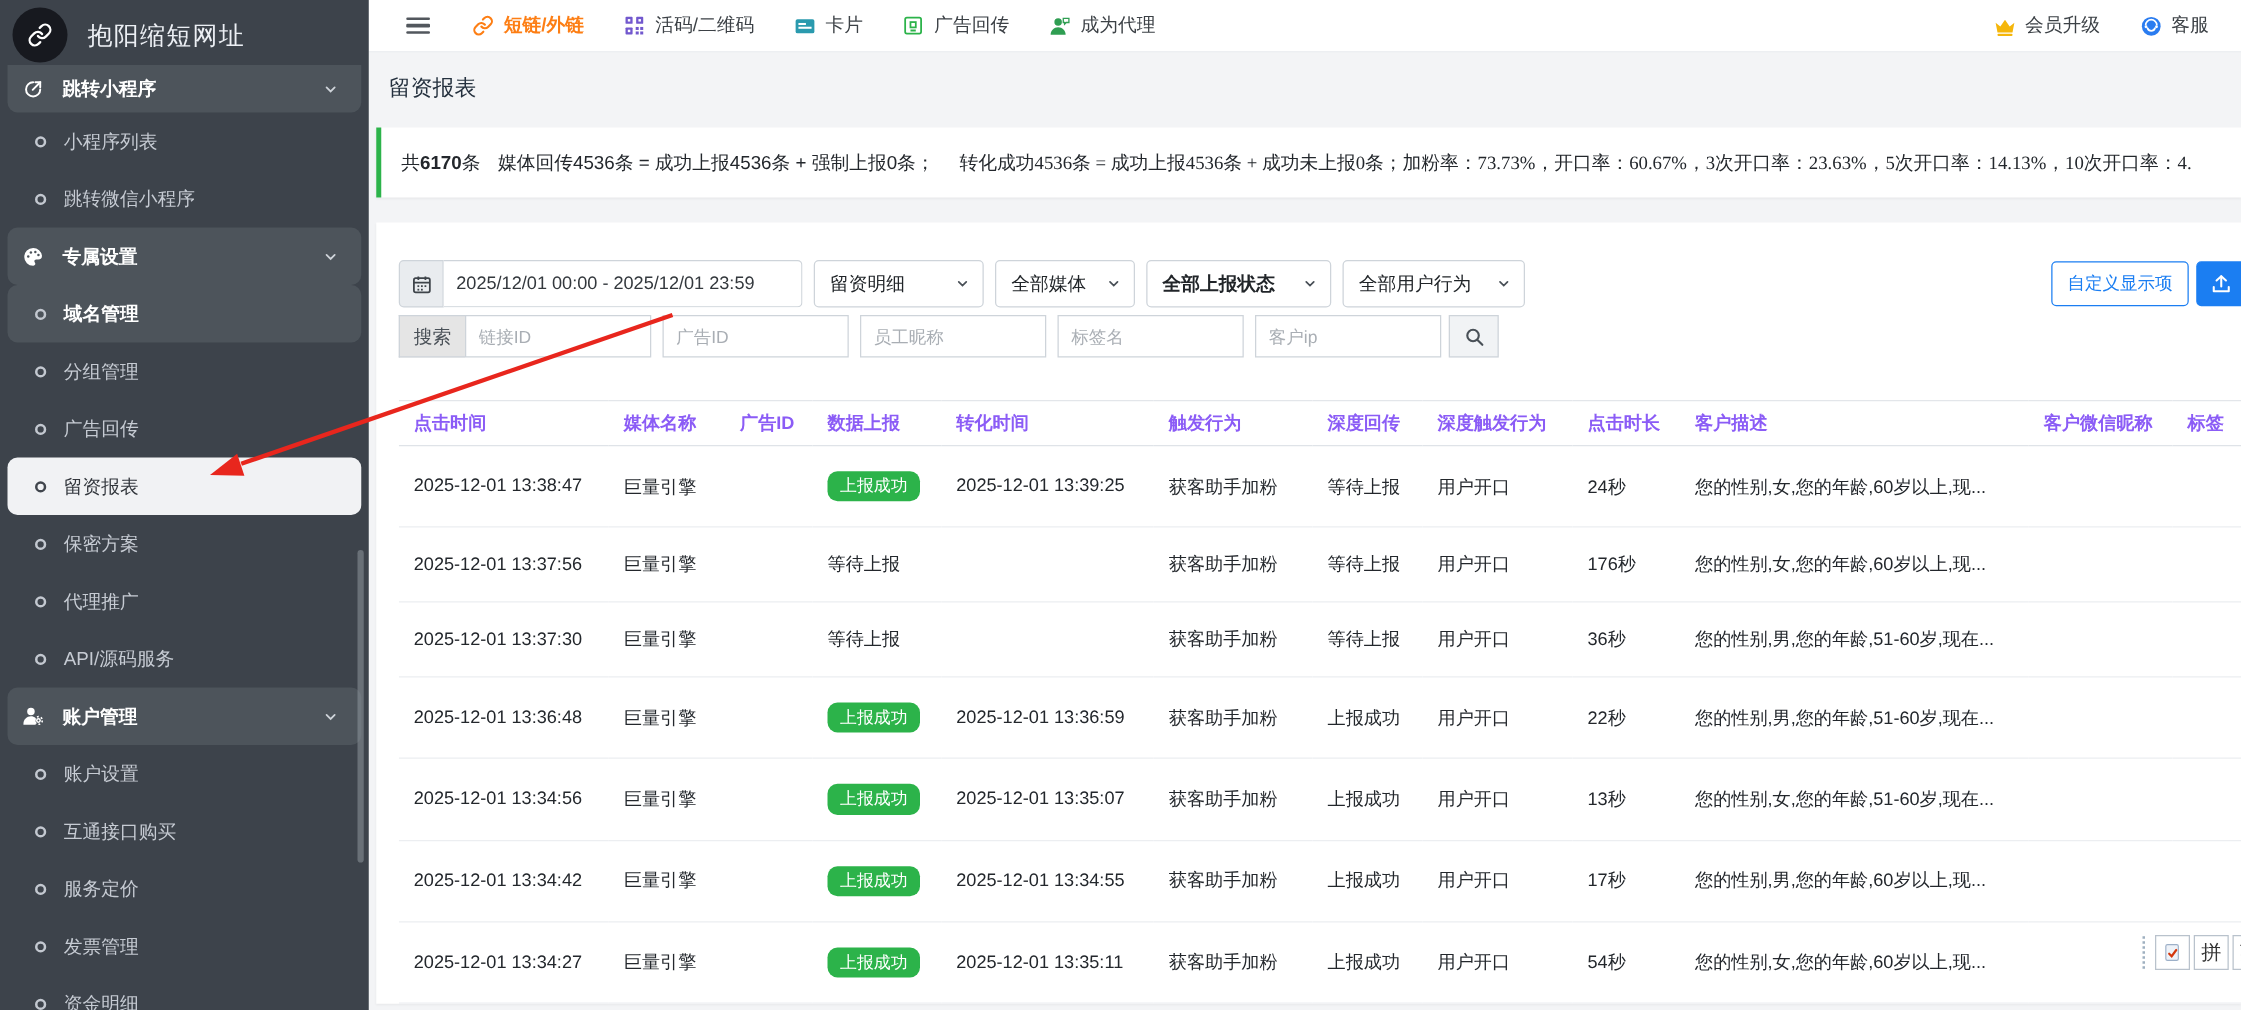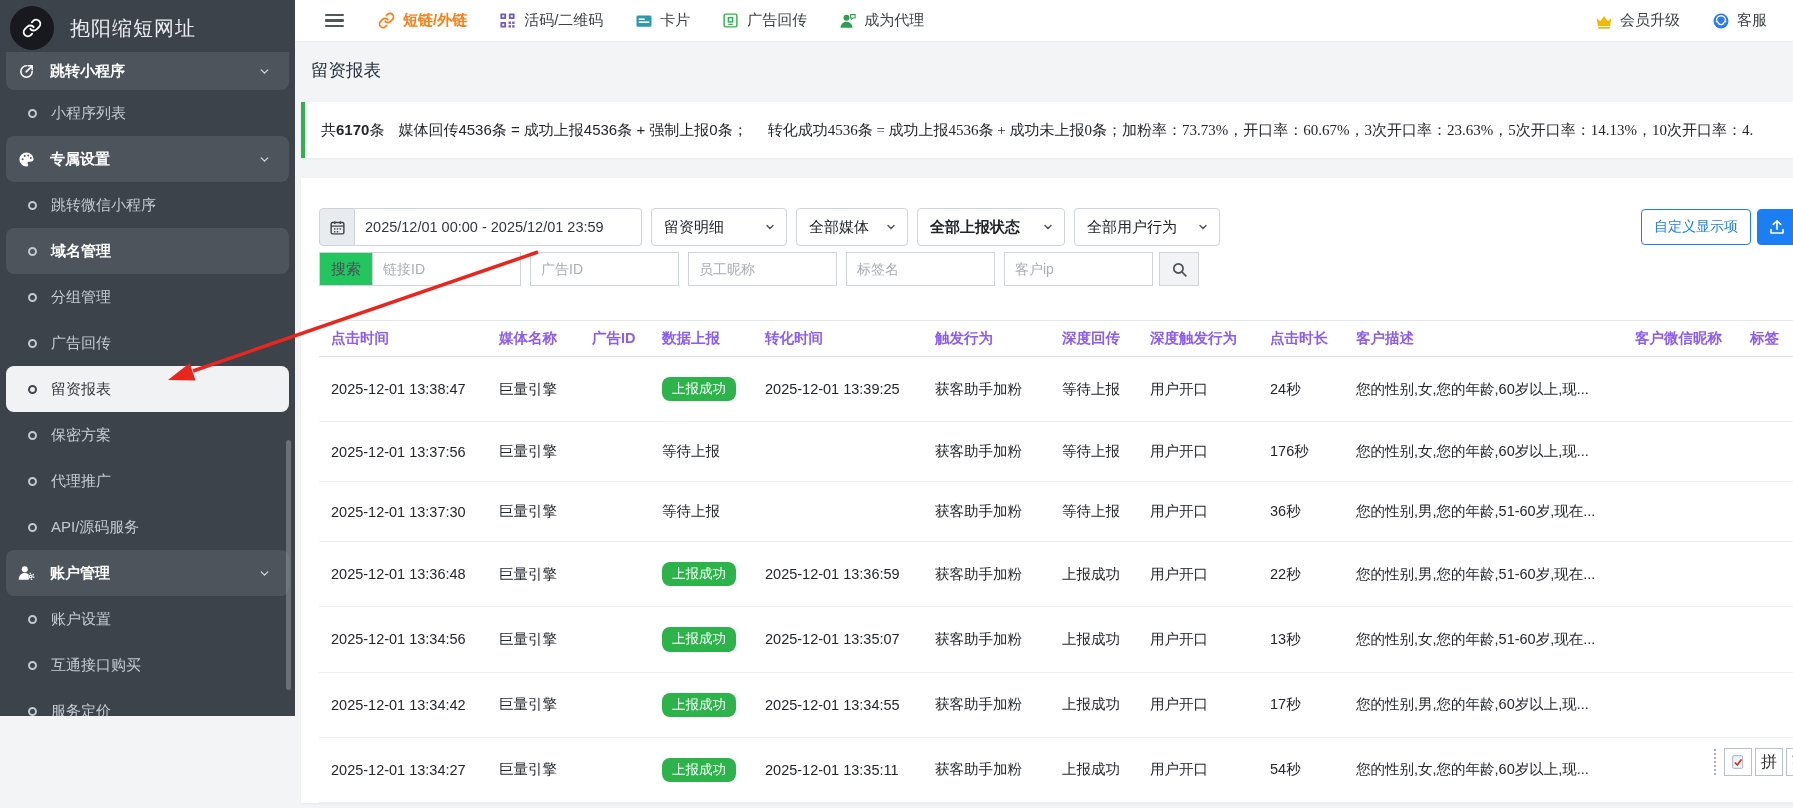--- a/index.html
+++ b/index.html
@@ -3,21 +3,21 @@
 <meta charset="utf-8">
 <style>
   * { box-sizing: border-box; margin: 0; padding: 0; }
   html,body { width:1793px; height:808px; overflow:hidden; }
   body {
     font-family: "Liberation Sans", "DejaVu Sans", sans-serif;
     background:#f3f4f6; position:relative; color:#212529;
   }
   
   .sidebar {
-    position:absolute; left:0; top:0; width:295px; height:716px;
+    position:absolute; left:0; top:0; width:295px; height:808px;
     background:#3d434b; z-index:10; overflow:hidden;
   }
   .brand { display:flex; align-items:center; gap:16px; height:52px; padding:4px 10px 0 10px; }
   .logo-circle {
     width:44px; height:44px; border-radius:50%; background:#17191f;
     display:flex; align-items:center; justify-content:center; flex:0 0 auto;
   }
   .brand-title { color:#eceff4; font-size:20px; letter-spacing:1px; white-space:nowrap; }
   .side-item {
     display:flex; align-items:center; height:46px; margin:0 6px; padding:0 12px;
@@ -71,21 +71,21 @@
   .select { border:1px solid #ced4da; border-radius:4px; height:38px; background:#fff;
     display:flex; align-items:center; justify-content:space-between; padding:0 10px 0 12px;
     font-size:15px; color:#212529; margin-left:9px; cursor:pointer; white-space:nowrap; }
   .sel-1{width:136px;} .sel-2{width:112px;} .sel-3{width:148px;font-weight:bold;} .sel-4{width:146px;}
   .btn-customize { margin-left:auto; height:36px; padding:0 12px; background:#fff; color:#1b7ef2;
     border:1px solid #1b7ef2; border-radius:4px; font-size:14px; font-family:inherit; cursor:pointer; white-space:nowrap; }
   .btn-export { margin-left:6px; margin-right:-38px; height:36px; width:74px; background:#1b7ef2;
     border:1px solid #1b7ef2; border-radius:4px; display:flex; align-items:center; padding-left:10px; cursor:pointer; }
   
   .search-row { display:flex; align-items:center; margin-top:6px; }
-  .search-addon { height:34px; padding:0 11px; background:#22c55e; border:1px solid #ced4da;
+  .search-addon { height:34px; padding:0 11px; background:#e5e5e5; border:1px solid #ced4da;
     border-right:none; display:flex; align-items:center; font-size:15px; color:#495057; }
   .search-input { width:149px; height:34px; border:1px solid #ced4da; padding:0 10px;
     font-size:14px; color:#333; font-family:inherit; outline:none; background:#fff; }
   .search-input::placeholder { color:#a9aeb4; }
   .search-row .gap { margin-left:9px; }
   .btn-search { width:40px; height:34px; margin-left:6px; background:#f1f3f5; border:1px solid #ced4da;
     display:flex; align-items:center; justify-content:center; cursor:pointer; }
   
   .table-wrap { margin-top:34px; overflow:hidden; }
   table { border-collapse:collapse; table-layout:fixed; width:1499px; }
@@ -131,40 +131,40 @@
     <span class="chev">
         <svg width="13" height="13" viewBox="0 0 24 24" fill="none" stroke="currentColor" stroke-width="2.6" stroke-linecap="round">
           <path d="M6 9l6 6 6-6"></path>
         </svg>
       </span>
   </div>
   <div class="side-item">
     <span class="bullet"></span>
     <span>小程序列表</span>
   </div>
+  <div class="side-item">
+    <span class="bullet"></span>
+    <span>跳转微信小程序</span>
+  </div>
   <div class="side-item section hl">
     <span class="side-icon">
       <svg width="17" height="17" viewBox="0 0 24 24" fill="#fff">
           <path d="M12 2a10 10 0 0 0 0 20c1.5 0 2.5-1 2.5-2.2 0-.6-.2-1-.6-1.5-.3-.4-.5-.8-.5-1.3 0-1.1.9-2 2-2h2.4A4.2 4.2 0 0 0 22 10.8 9.9 9.9 0 0 0 12 2z"></path>
           <circle cx="6.5" cy="11.5" r="1.4" fill="#4d545b"></circle>
           <circle cx="9.5" cy="7" r="1.4" fill="#4d545b"></circle>
           <circle cx="14.5" cy="6.5" r="1.4" fill="#4d545b"></circle>
           <circle cx="18" cy="9.8" r="1.4" fill="#4d545b"></circle>
         </svg>
     </span>
     <span>专属设置</span>
     <span class="chev">
         <svg width="13" height="13" viewBox="0 0 24 24" fill="none" stroke="currentColor" stroke-width="2.6" stroke-linecap="round">
           <path d="M6 9l6 6 6-6"></path>
         </svg>
       </span>
-  </div>
-  <div class="side-item">
-    <span class="bullet"></span>
-    <span>跳转微信小程序</span>
   </div>
   <div class="side-item hl">
     <span class="bullet"></span>
     <span style="color:#fff;font-weight:700">域名管理</span>
   </div>
   <div class="side-item">
     <span class="bullet"></span>
     <span>分组管理</span>
   </div>
   <div class="side-item">

